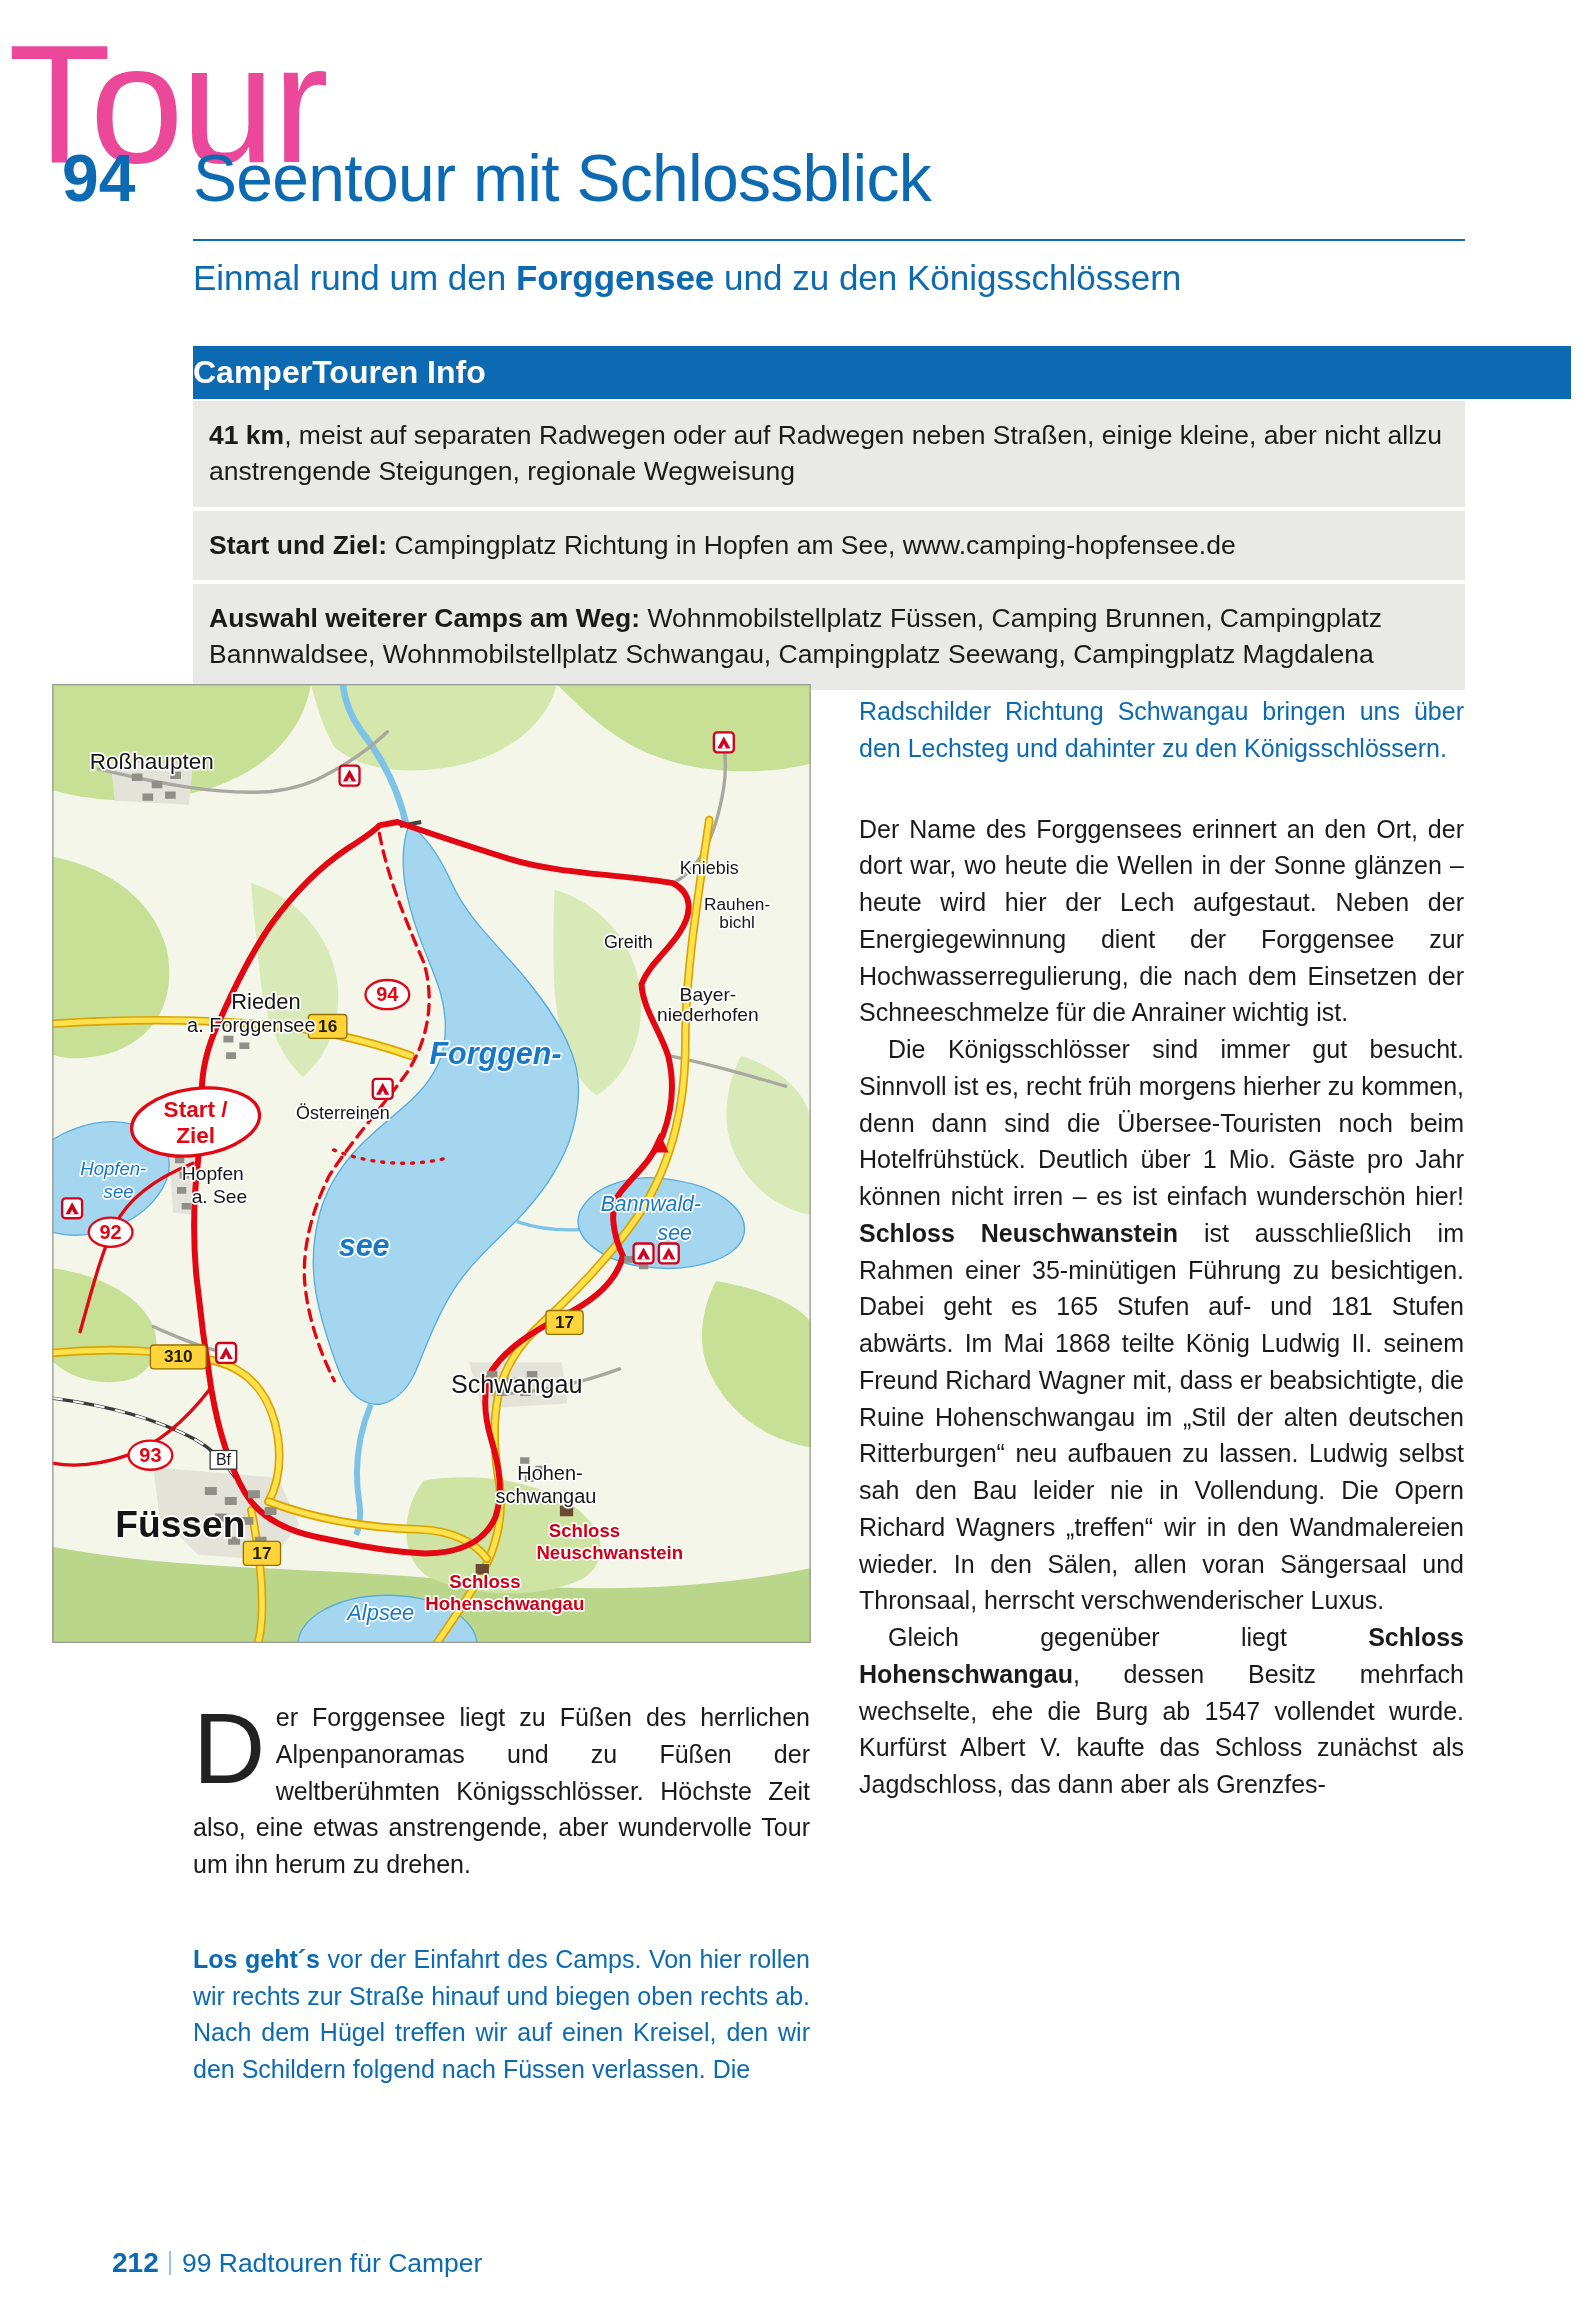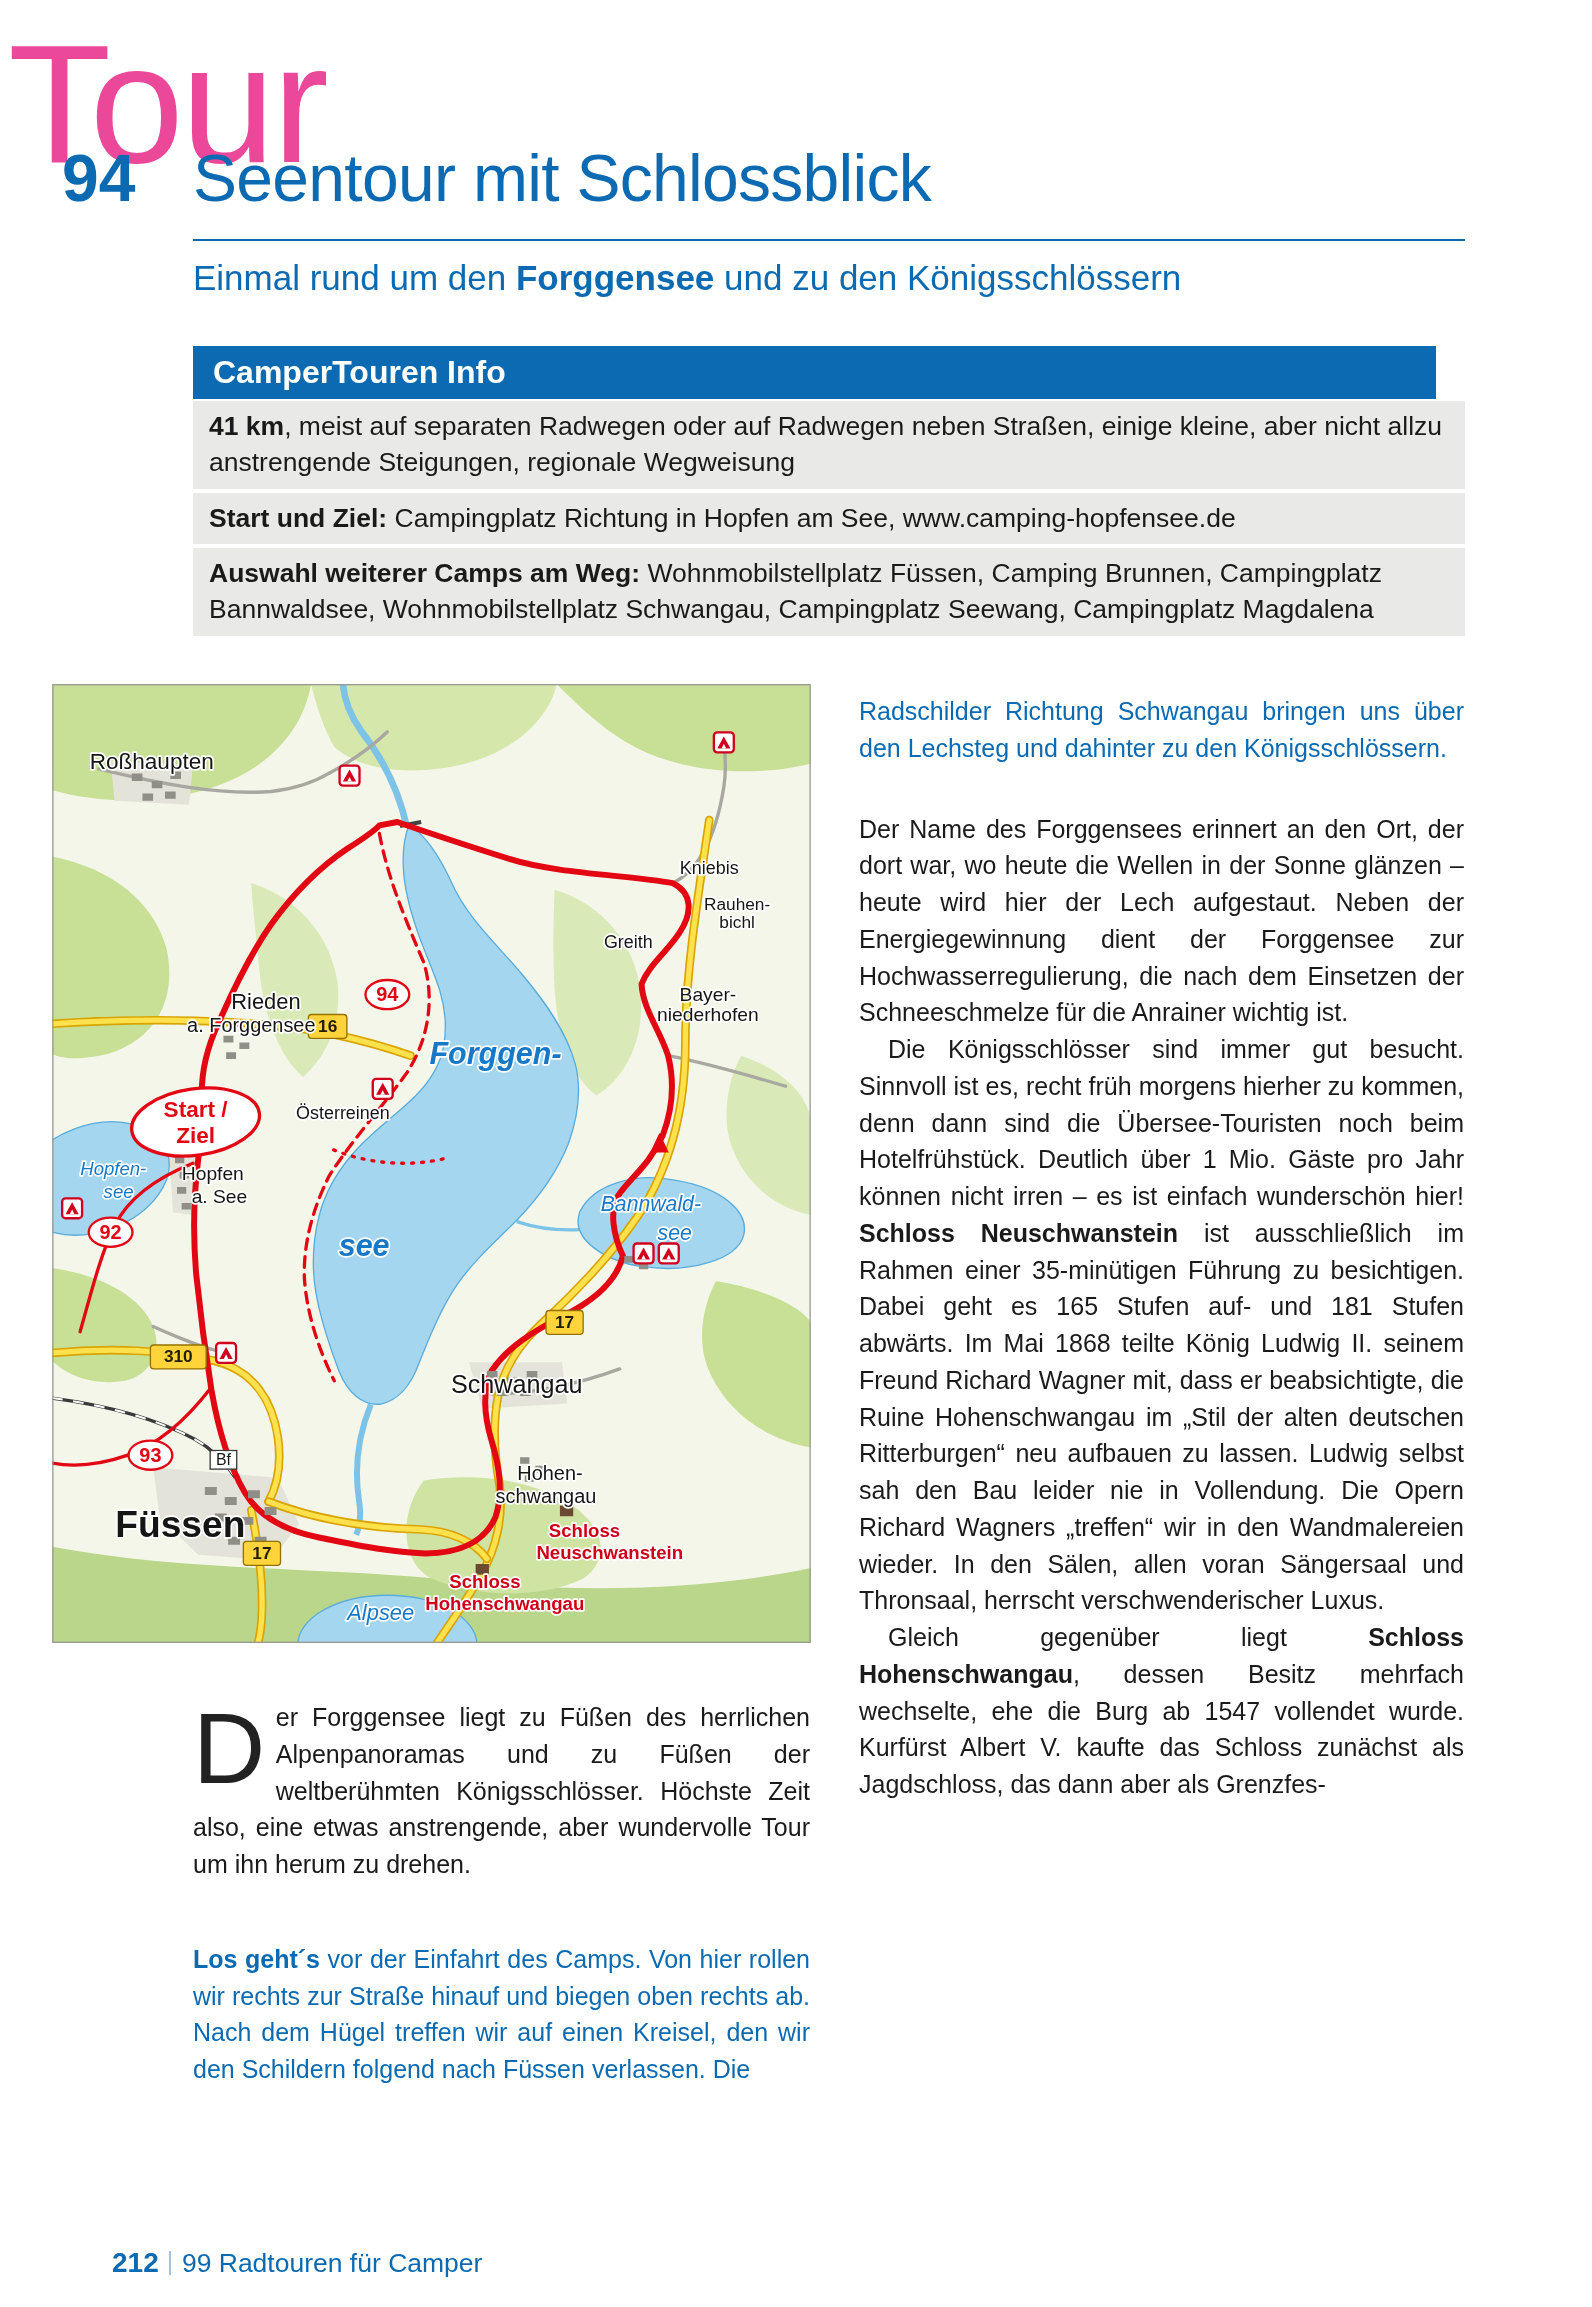--- a/index.html
+++ b/index.html
@@ -9,25 +9,25 @@
   .watermark{position:absolute;left:8px;top:18.6px;font-size:169px;line-height:1;
              font-weight:400;color:#ec4899;letter-spacing:-2.7px;}
   .tour-number{position:absolute;left:62px;top:145px;font-size:66px;line-height:1;
                font-weight:700;color:#0b6ab1;}
   .page-title{position:absolute;left:193px;top:145px;margin:0;font-size:66px;line-height:1;
               font-weight:400;color:#0b6ab1;letter-spacing:-0.7px;}
   .title-rule{position:absolute;left:193px;top:239px;width:1272px;height:2px;background:#0b6ab1;}
   .subtitle{position:absolute;left:193px;top:258px;width:1272px;font-size:35px;color:#0b6ab1;}
   .subtitle b{font-weight:700;}
 
-  .info-bar{position:absolute;left:193px;top:346px;width:1243px;height:53px;background:#0b6ab1;
-            color:#fff;font-size:32px;font-weight:700;line-height:53px;padding-left:20px;
+  .info-bar{position:absolute;left:193px;top:346px;width:1378px;height:53px;background:#0b6ab1;
+            color:#fff;font-size:32px;font-weight:700;line-height:53px;padding-left:0;
             box-sizing:border-box;}
   .info-body{position:absolute;left:193px;top:401px;width:1272px;}
-  .info-line{margin:0 0 4px 0;background:#e9eae7;padding:8px 16px;font-size:26.5px;line-height:1.35;
+  .info-line{margin:0 0 4px 0;background:#e9eae7;padding:17px 16px;font-size:26.5px;line-height:1.35;
              text-align:left;}
   .info-line b{font-weight:700;}
 
   .map-wrap{position:absolute;left:52px;top:684px;width:759px;height:959px;}
   .map-wrap svg{display:block;}
 
   .ml{font-family:"Liberation Sans",sans-serif;paint-order:stroke;stroke:#ffffff;stroke-width:5;
       stroke-linejoin:round;text-anchor:middle;}
   .ml-town{fill:#151515;}
   .ml-water{fill:#1878c8;font-style:italic;}

